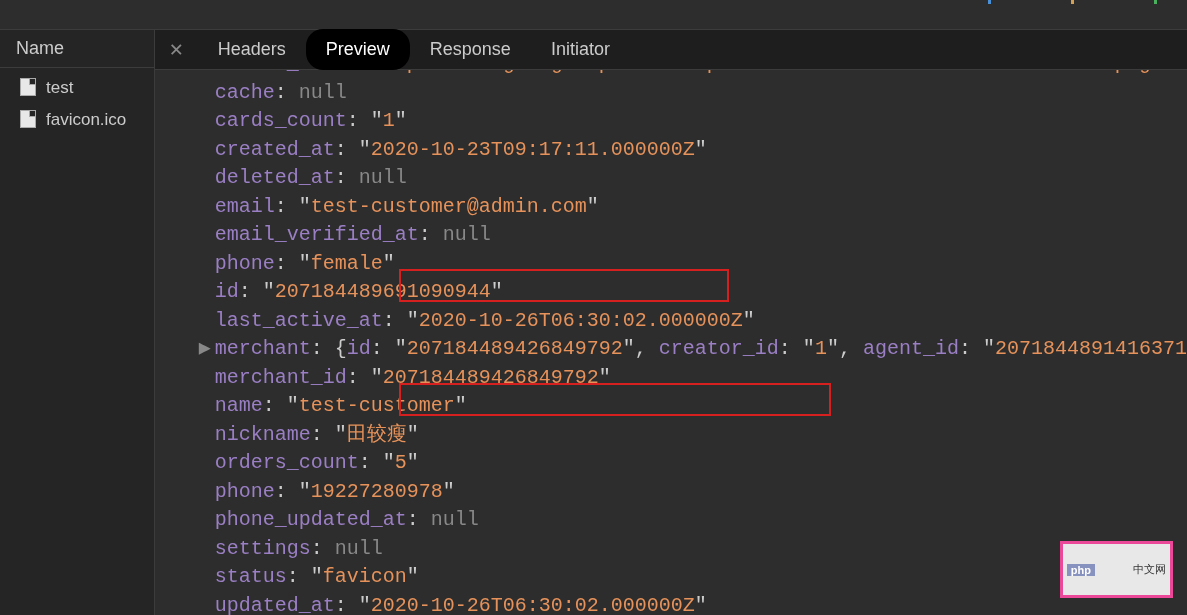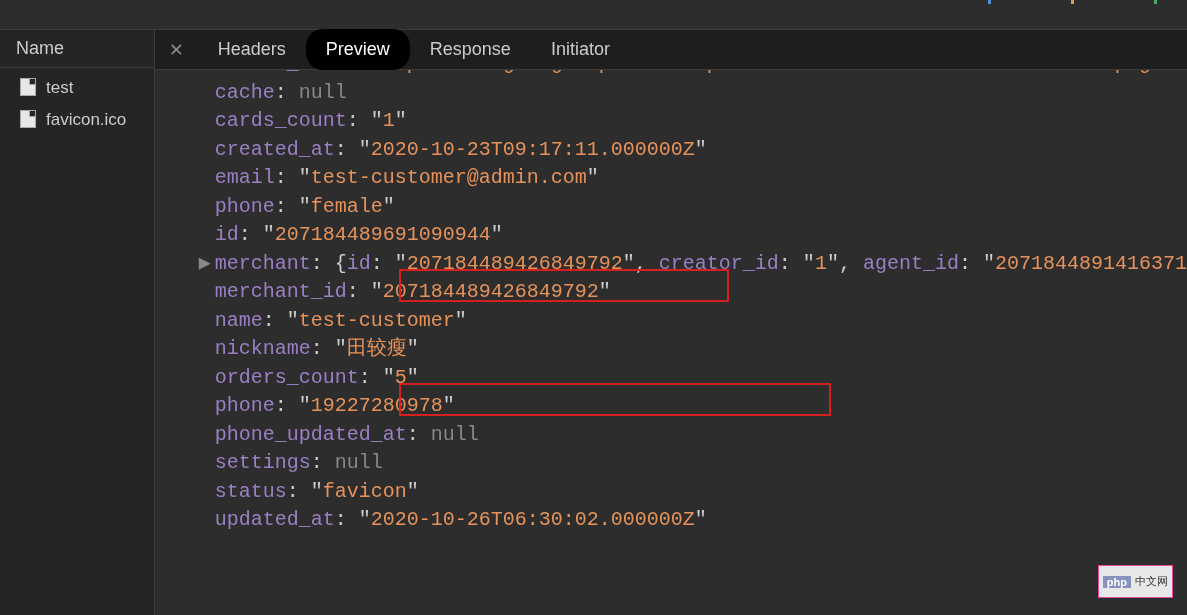--- a/index.html
+++ b/index.html
@@ -199,40 +199,41 @@
       left: 244px;
       width: 432px;
       height: 33px;
     }
     
     .watermark {
       position: absolute;
       bottom: 17px;
       right: 14px;
       background: #e8e8e8;
-      border: 1px solid #ec4899;
-      padding: 8px 4px;
+      border: 3px solid #ec4899;
+      padding: 18px 4px;
       font-size: 11px;
       display: flex;
       align-items: center;
       gap: 4px;
       text-align: center;
     }
     
     .watermark-php {
       background: #8892bf;
       color: #fff;
       padding: 0 4px;
       font-weight: bold;
       font-family: sans-serif;
     }
     
     .watermark-cn {
       color: #333;
       font-family: Liberation Serif, serif;
+      margin-left: 34px;
     }
   </style>
 </head>
 <body>
 
 <div class="top-bar">
   <div class="top-bar-indicators">
     <div class="indicator blue"></div>
     <div class="indicator orange"></div>
     <div class="indicator green"></div>
@@ -270,27 +271,36 @@
       <div class="json-line">
         <span class="json-key">cache</span><span class="json-colon">: </span><span class="json-null">null</span>
       </div>
       <div class="json-line">
         <span class="json-key">cards_count</span><span class="json-colon">: </span><span class="json-quote">"</span><span class="json-string-value">1</span><span class="json-quote">"</span>
       </div>
       <div class="json-line">
         <span class="json-key">created_at</span><span class="json-colon">: </span><span class="json-quote">"</span><span class="json-string-value">2020-10-23T09:17:11.000000Z</span><span class="json-quote">"</span>
       </div>
       <div class="json-line">
+        <span class="json-key">deleted_at</span><span class="json-colon">: </span><span class="json-null">null</span>
+      </div>
+      <div class="json-line">
         <span class="json-key">email</span><span class="json-colon">: </span><span class="json-quote">"</span><span class="json-string-value">test-customer@admin.com</span><span class="json-quote">"</span>
       </div>
       <div class="json-line">
+        <span class="json-key">email_verified_at</span><span class="json-colon">: </span><span class="json-null">null</span>
+      </div>
+      <div class="json-line">
         <span class="json-key">phone</span><span class="json-colon">: </span><span class="json-quote">"</span><span class="json-string-value">female</span><span class="json-quote">"</span>
       </div>
       <div class="json-line">
         <span class="json-key">id</span><span class="json-colon">: </span><span class="json-quote">"</span><span class="json-string-value">207184489691090944</span><span class="json-quote">"</span>
+      </div>
+      <div class="json-line">
+        <span class="json-key">last_active_at</span><span class="json-colon">: </span><span class="json-quote">"</span><span class="json-string-value">2020-10-26T06:30:02.000000Z</span><span class="json-quote">"</span>
       </div>
       <div class="json-line" style="padding-left:14px;">
         <span class="expand-arrow">▶</span><span class="json-key">merchant</span><span class="json-colon">: </span><span class="json-punct">{</span><span class="json-key">id</span><span class="json-colon">: </span><span class="json-quote">"</span><span class="json-string-value">207184489426849792</span><span class="json-quote">"</span><span class="json-punct">, </span><span class="json-key">creator_id</span><span class="json-colon">: </span><span class="json-quote">"</span><span class="json-string-value">1</span><span class="json-quote">"</span><span class="json-punct">, </span><span class="json-key">agent_id</span><span class="json-colon">: </span><span class="json-quote">"</span><span class="json-string-value">2071844891416371</span>
       </div>
       <div class="json-line">
         <span class="json-key">merchant_id</span><span class="json-colon">: </span><span class="json-quote">"</span><span class="json-string-value">207184489426849792</span><span class="json-quote">"</span>
       </div>
       <div class="json-line">
         <span class="json-key">name</span><span class="json-colon">: </span><span class="json-quote">"</span><span class="json-string-value">test-customer</span><span class="json-quote">"</span>
       </div>

